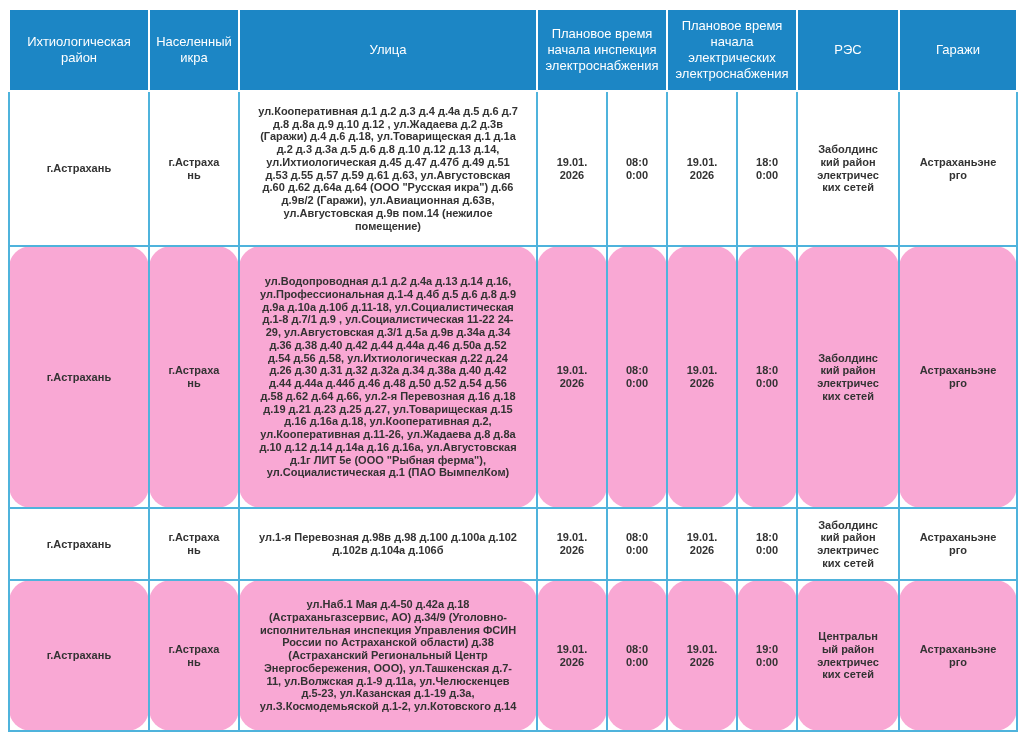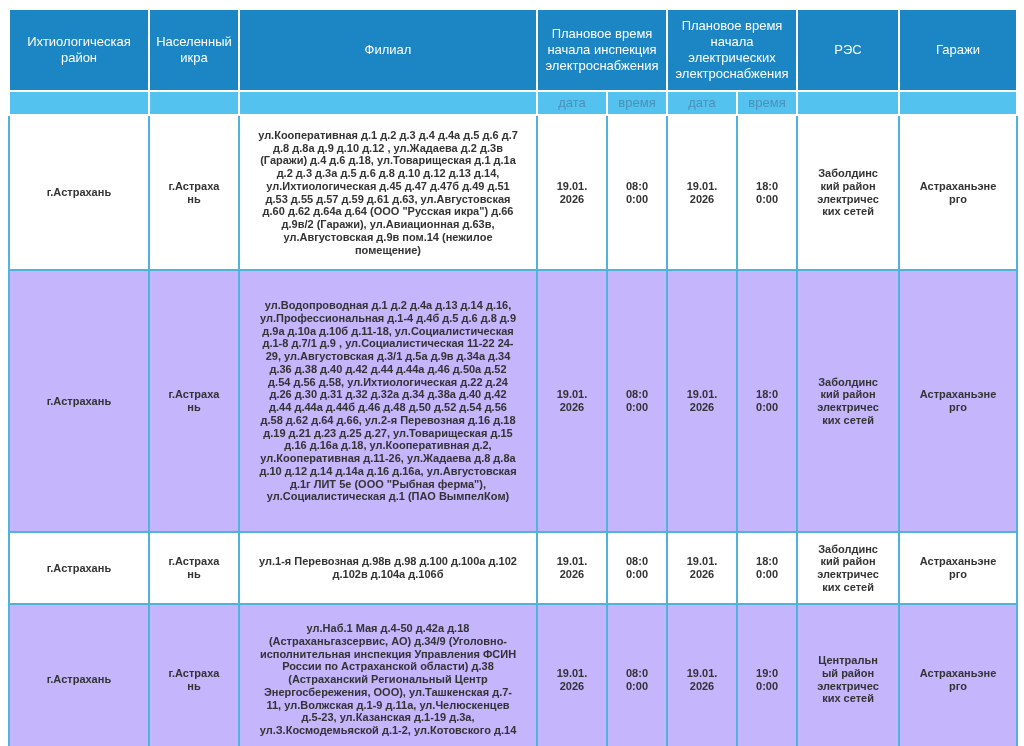--- a/index.html
+++ b/index.html
@@ -19,21 +19,21 @@
   
   thead th{background:#1c86c5;color:#ffffff;font-weight:400;font-size:13px;line-height:1.25;
            border:2px solid #ffffff;padding:2px 4px;text-align:center;vertical-align:middle;}
   thead tr.h1 th{height:76px;}
   thead tr.h2 th{background:#54c2ee;color:#4a91ba;height:20px;font-size:13px;padding:1px 2px;}
   
   tbody td{border:2px solid #4fb3dc;color:#333333;font-weight:700;font-size:11px;
            line-height:1.16;text-align:center;vertical-align:middle;padding:2px 18px;
            word-wrap:break-word;}
   tbody tr.row-white td{background:#ffffff;}
-  tbody tr.row-tan td{background:#c4b5fd;}
+  tbody tr.row-tan td{background:#f9a8d4;border-radius:22px;}
   tbody tr.r1 td{height:149px;}
   tbody tr.r2 td{height:256px;}
   tbody tr.r3 td{height:66px;}
   tbody tr.r4 td{height:145px;}
 </style>
 </head>
 <body>
 
 <div class="page">
   <table class="outage">
@@ -45,36 +45,25 @@
         <col class="c-time1">
         <col class="c-date2">
         <col class="c-time2">
       <col class="c-res">
         <col class="c-branch">
     </colgroup>
     <thead>
       <tr class="h1">
         <th>Ихтиологическая район</th>
         <th>Населенный икра</th>
-        <th>Филиал</th>
+        <th>Улица</th>
         <th colspan="2">Плановое время начала инспекция электроснабжения</th>
         <th colspan="2">Плановое время начала электрических электроснабжения</th>
         <th>РЭС</th>
         <th>Гаражи</th>
-      </tr>
-      <tr class="h2">
-        <th></th>
-        <th></th>
-        <th></th>
-        <th>дата</th>
-        <th>время</th>
-        <th>дата</th>
-        <th>время</th>
-        <th></th>
-        <th></th>
       </tr>
     </thead>
     <tbody>
       <tr class="r1 row-white">
         <td>г.Астрахань</td>
         <td>г.Астрахань</td>
         <td>ул.Кооперативная д.1 д.2 д.3 д.4 д.4а д.5 д.6 д.7 д.8 д.8а д.9 д.10 д.12 , ул.Жадаева д.2 д.3в (Гаражи) д.4 д.6 д.18, ул.Товарищеская д.1 д.1а д.2 д.3 д.3а д.5 д.6 д.8 д.10 д.12 д.13 д.14, ул.Ихтиологическая д.45 д.47 д.47б д.49 д.51 д.53 д.55 д.57 д.59 д.61 д.63, ул.Августовская д.60 д.62 д.64а д.64 (ООО "Русская икра") д.66 д.9в/2 (Гаражи), ул.Авиационная д.63в, ул.Августовская д.9в пом.14 (нежилое помещение)</td>
         <td>19.01.2026</td>
         <td>08:00:00</td>
         <td>19.01.2026</td>

